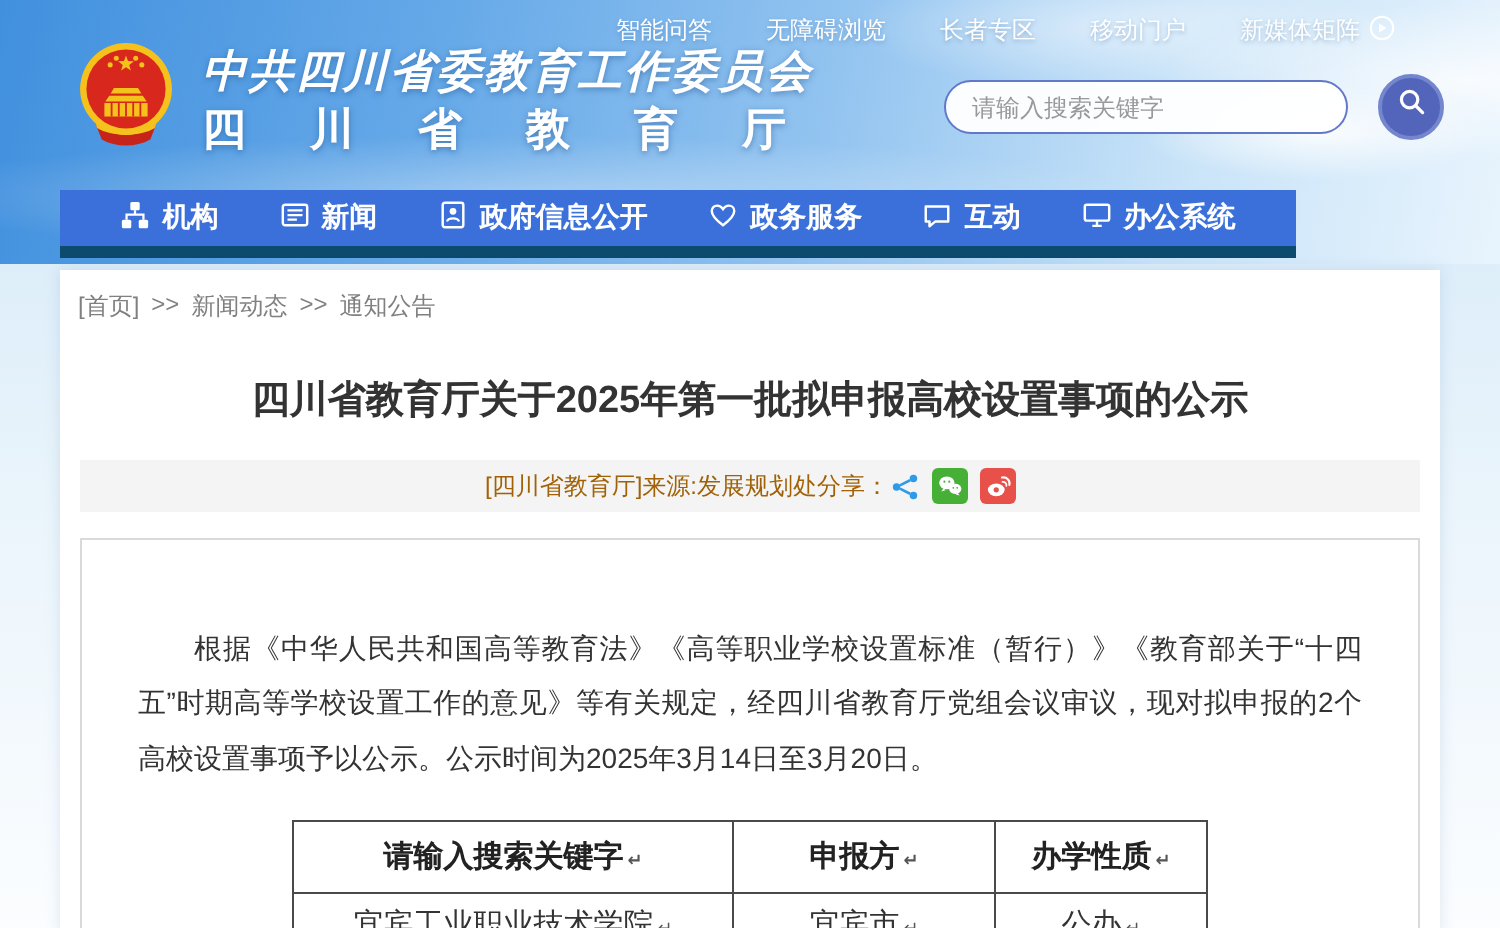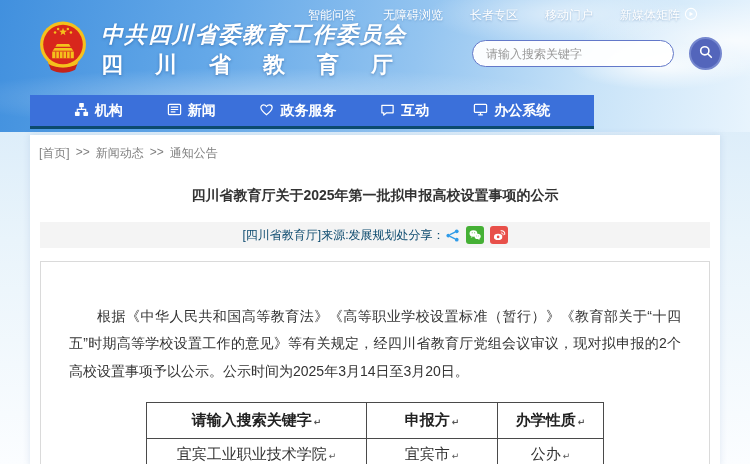--- a/index.html
+++ b/index.html
@@ -35,38 +35,38 @@
     width:202px; height:27px; border-radius:14px; border:1.5px solid #6278c9;
     background:rgba(255,255,255,.95); padding:0 13px; font-size:12px; color:#15803d; outline:none;
   }
   .search-input::placeholder{ color:#999; }
   .search-btn{
     width:33px; height:33px; border-radius:50%; background:#5365bb; border:2px solid #7486ce;
     display:flex; align-items:center; justify-content:center; cursor:pointer;
   }
   
   .main-nav{
-    position:absolute; left:30px; top:95px; width:564px; height:34px;
-    background:#3b70da; border-bottom:3px solid #0c4a6e;
+    position:absolute; left:30px; top:95px; width:618px; height:34px;
+    background:#3b70da; border-bottom:6px solid #0c4a6e;
     display:flex; align-items:center; justify-content:space-evenly;
   }
   .nav-item{ display:flex; align-items:center; gap:6px; color:#fff; font-size:14px; font-weight:bold;
     cursor:pointer; }
   
   .content-col{
     position:absolute; left:30px; top:135px; width:690px; height:332px;
     background:#fff; box-shadow:0 0 7px rgba(90,130,175,.18); overflow:hidden;
   }
   .breadcrumb{ padding:10px 0 0 9px; font-size:12px; color:#808080; display:flex; gap:6px; }
   .breadcrumb .crumb{ cursor:pointer; }
-  .article-title{ margin-top:25px; text-align:center; font-size:14px; font-weight:bold; color:#333; }
+  .article-title{ margin-top:25px; text-align:center; font-size:19px; font-weight:bold; color:#333; }
   .meta-bar{
     margin:17px 10px 0; height:26px; background:#f4f4f4;
     display:flex; align-items:center; justify-content:center; 
-    font-size:12px; color:#0c4a6e;
+    font-size:12px; color:#a16207;
   }
   .meta-share{ display:flex; align-items:center; gap:6px; }
   .share-tile{ width:18px; height:18px; border-radius:3px; display:flex; align-items:center;
     justify-content:center; cursor:pointer; }
   .share-wechat{ background:#45b035; }
   .share-weibo{ background:#e8504a; }
   .share-nodes{ cursor:pointer; display:flex; align-items:center; }
   
   .article-box{
     margin:13px 10px 0; border:1px solid #dadada; height:230px; overflow:hidden;
@@ -158,20 +158,30 @@
     <span>机构</span>
   </div>
   <div class="nav-item">
     <span>
       <svg width="15" height="15" viewBox="0 0 16 16">
           <rect x="1.5" y="2.5" width="13" height="11" rx="1.2" fill="none" stroke="#fff" stroke-width="1.3"></rect>
           <path d="M4 5.5h8M4 8h8M4 10.5h5" stroke="#fff" stroke-width="1.2"></path>
         </svg>
     </span>
     <span>新闻</span>
+  </div>
+  <div class="nav-item">
+    <span>
+      <svg width="15" height="15" viewBox="0 0 16 16">
+          <rect x="2.5" y="1.5" width="11" height="13" rx="1.2" fill="none" stroke="#fff" stroke-width="1.3"></rect>
+          <circle cx="8" cy="6" r="1.8" fill="#fff"></circle>
+          <path d="M4.8 11.5c.6-2.2 5.8-2.2 6.4 0" stroke="#fff" stroke-width="1.2" fill="none"></path>
+        </svg>
+    </span>
+    <span>政府信息公开</span>
   </div>
   <div class="nav-item">
     <span>
       <svg width="15" height="15" viewBox="0 0 16 16">
           <path d="M8 13.5C4 10.5 2 8.3 2 5.9 2 4.2 3.3 3 4.9 3c1.2 0 2.3.6 3.1 1.8C8.8 3.6 9.9 3 11.1 3 12.7 3 14 4.2 14 5.9c0 2.4-2 4.6-6 7.6z" fill="none" stroke="#fff" stroke-width="1.3"></path>
         </svg>
     </span>
     <span>政务服务</span>
   </div>
   <div class="nav-item">

